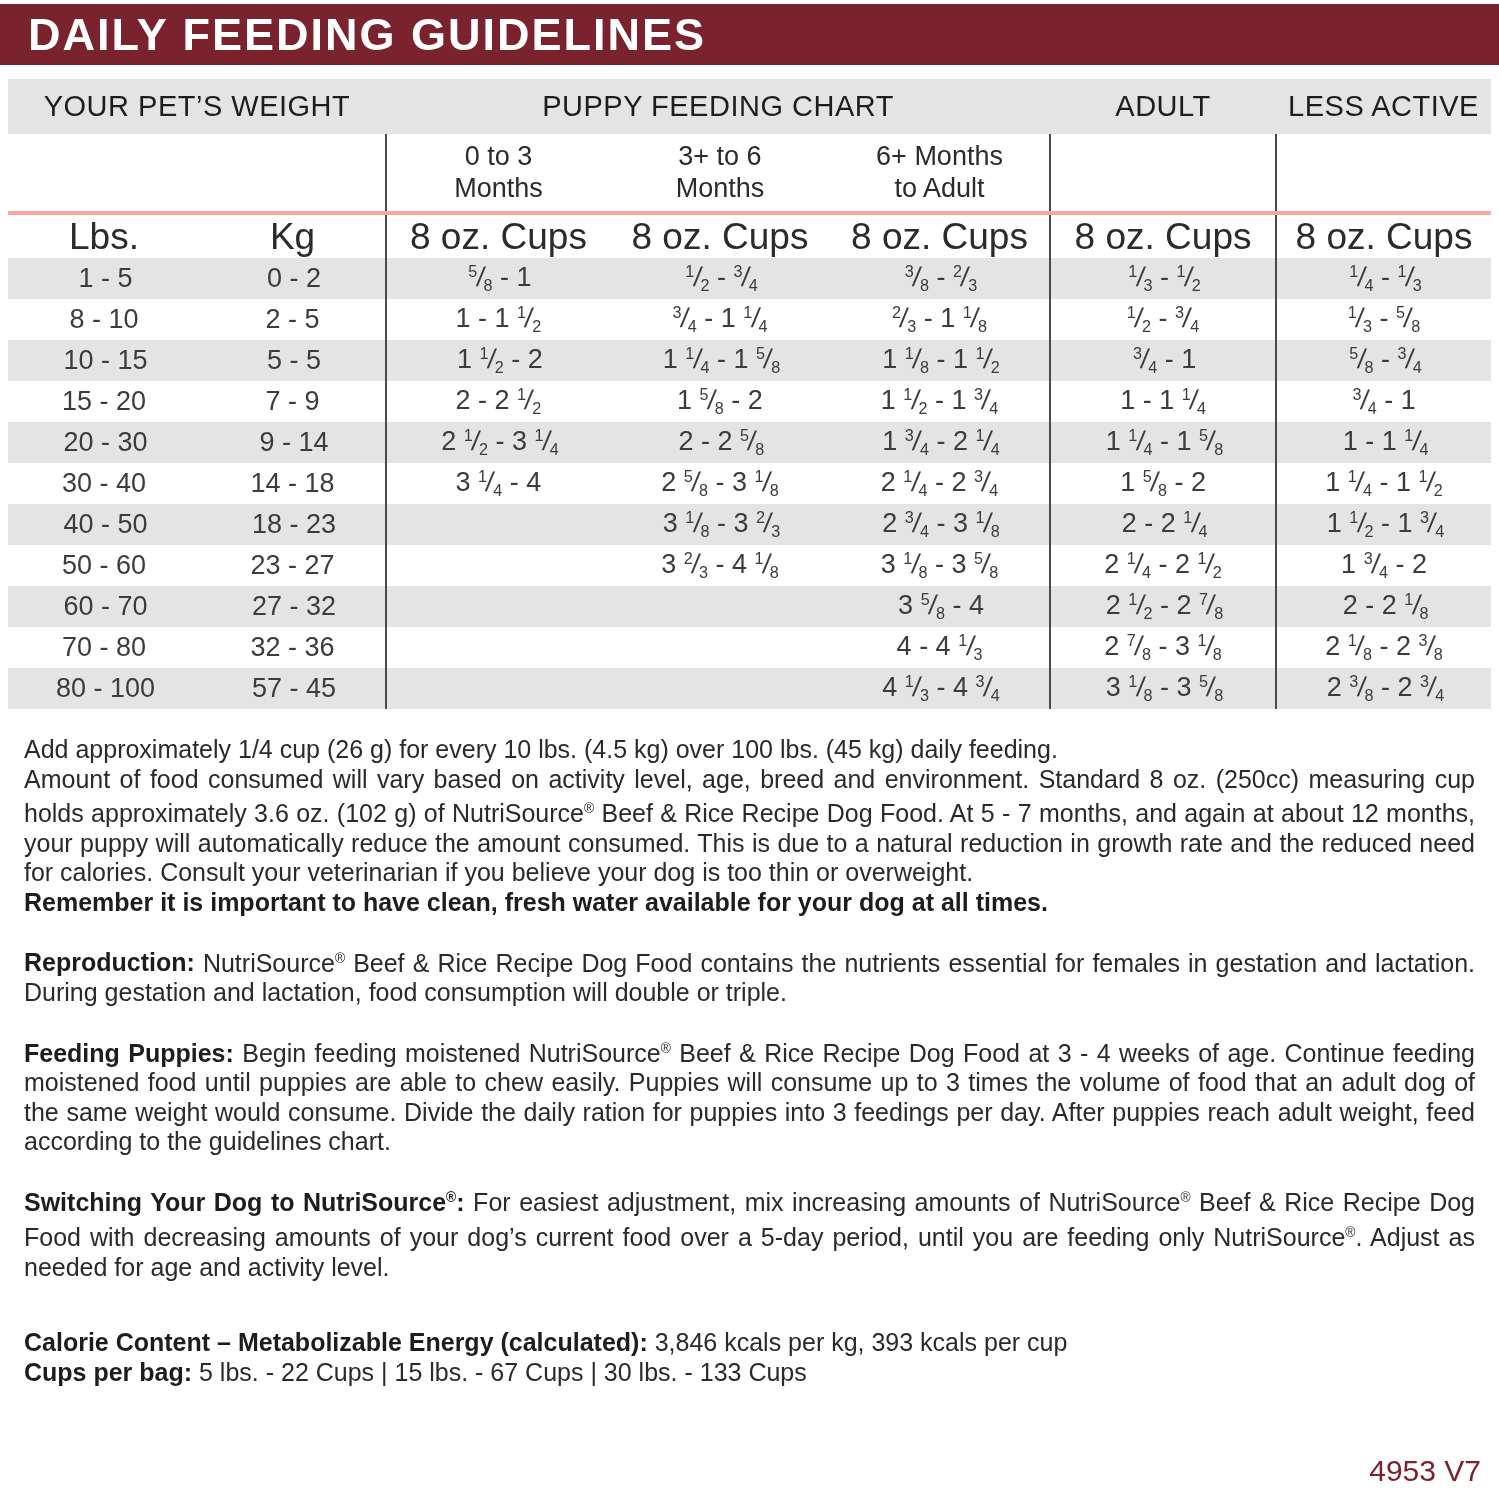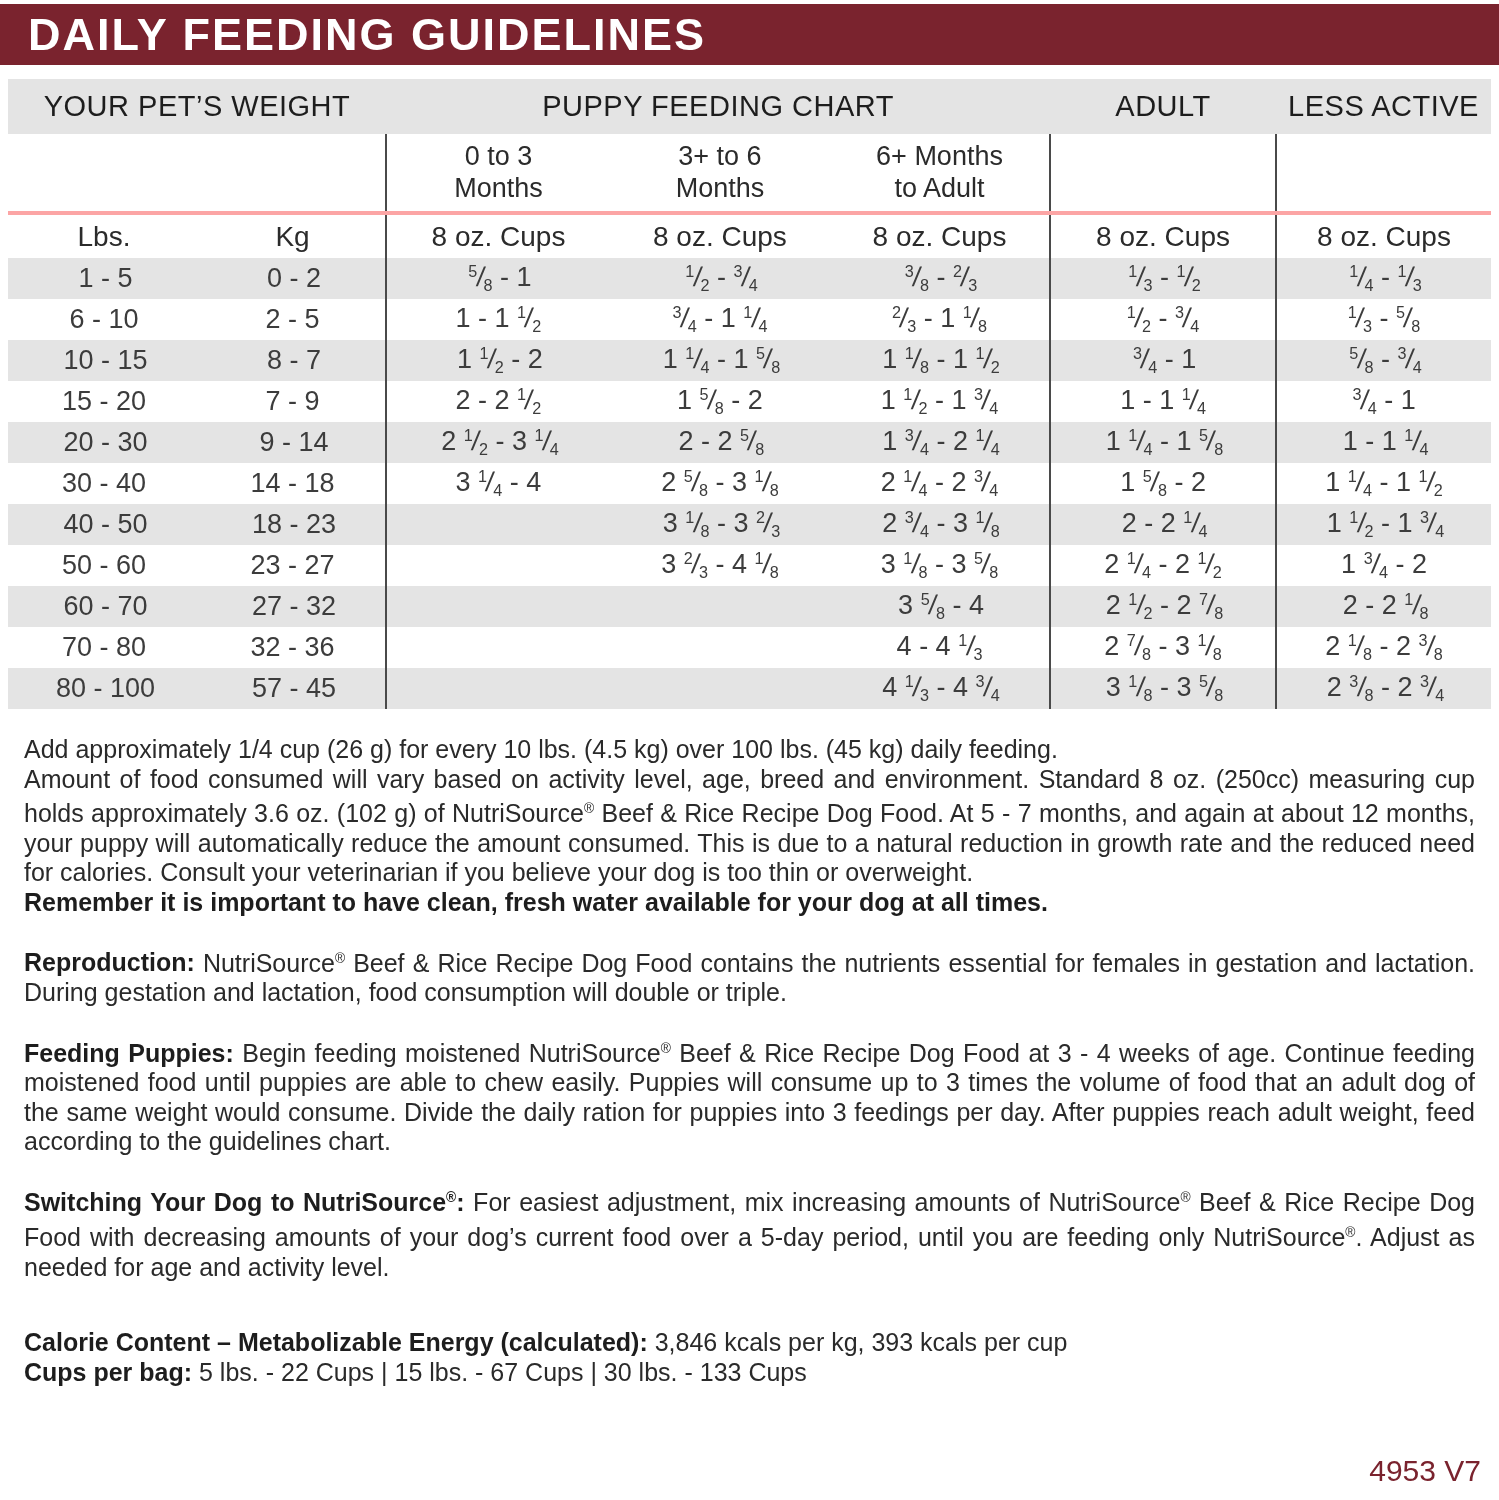--- a/index.html
+++ b/index.html
@@ -55,21 +55,21 @@
   }
   .months td {
     height: 77px;
     font-size: 27px;
     color: #2b2b2b;
     line-height: 1.15;
     border-bottom: 4px solid #fca5a5;
   }
   .units td {
     height: 43px;
-    font-size: 28px;
+    font-size: 37px;
     color: #2b2b2b;
   }
   tbody.data td {
     height: 41px;
     font-size: 27px;
     color: #3c3c3c;
     white-space: nowrap;
   }
   tbody.data tr.stripe td { background: #e4e4e4; padding-left: 7px; }
   .bl { border-left: 2px solid #4a4a4a; }
@@ -158,31 +158,31 @@
       <tr class="stripe">
         <td>1 - 5</td>
         <td>0 - 2</td>
         <td class="bl"><span class="fr"><sup>5</sup><span class="sl">/</span><sub>8</sub></span> - 1</td>
         <td><span class="fr"><sup>1</sup><span class="sl">/</span><sub>2</sub></span> - <span class="fr"><sup>3</sup><span class="sl">/</span><sub>4</sub></span></td>
         <td><span class="fr"><sup>3</sup><span class="sl">/</span><sub>8</sub></span> - <span class="fr"><sup>2</sup><span class="sl">/</span><sub>3</sub></span></td>
         <td class="bl"><span class="fr"><sup>1</sup><span class="sl">/</span><sub>3</sub></span> - <span class="fr"><sup>1</sup><span class="sl">/</span><sub>2</sub></span></td>
         <td class="bl"><span class="fr"><sup>1</sup><span class="sl">/</span><sub>4</sub></span> - <span class="fr"><sup>1</sup><span class="sl">/</span><sub>3</sub></span></td>
       </tr>
       <tr>
-        <td>6 - 10</td>
+        <td>8 - 10</td>
         <td>2 - 5</td>
         <td class="bl">1 - 1 <span class="fr"><sup>1</sup><span class="sl">/</span><sub>2</sub></span></td>
         <td><span class="fr"><sup>3</sup><span class="sl">/</span><sub>4</sub></span> - 1 <span class="fr"><sup>1</sup><span class="sl">/</span><sub>4</sub></span></td>
         <td><span class="fr"><sup>2</sup><span class="sl">/</span><sub>3</sub></span> - 1 <span class="fr"><sup>1</sup><span class="sl">/</span><sub>8</sub></span></td>
         <td class="bl"><span class="fr"><sup>1</sup><span class="sl">/</span><sub>2</sub></span> - <span class="fr"><sup>3</sup><span class="sl">/</span><sub>4</sub></span></td>
         <td class="bl"><span class="fr"><sup>1</sup><span class="sl">/</span><sub>3</sub></span> - <span class="fr"><sup>5</sup><span class="sl">/</span><sub>8</sub></span></td>
       </tr>
       <tr class="stripe">
         <td>10 - 15</td>
-        <td>8 - 7</td>
+        <td>5 - 5</td>
         <td class="bl">1 <span class="fr"><sup>1</sup><span class="sl">/</span><sub>2</sub></span> - 2</td>
         <td>1 <span class="fr"><sup>1</sup><span class="sl">/</span><sub>4</sub></span> - 1 <span class="fr"><sup>5</sup><span class="sl">/</span><sub>8</sub></span></td>
         <td>1 <span class="fr"><sup>1</sup><span class="sl">/</span><sub>8</sub></span> - 1 <span class="fr"><sup>1</sup><span class="sl">/</span><sub>2</sub></span></td>
         <td class="bl"><span class="fr"><sup>3</sup><span class="sl">/</span><sub>4</sub></span> - 1</td>
         <td class="bl"><span class="fr"><sup>5</sup><span class="sl">/</span><sub>8</sub></span> - <span class="fr"><sup>3</sup><span class="sl">/</span><sub>4</sub></span></td>
       </tr>
       <tr>
         <td>15 - 20</td>
         <td>7 - 9</td>
         <td class="bl">2 - 2 <span class="fr"><sup>1</sup><span class="sl">/</span><sub>2</sub></span></td>

